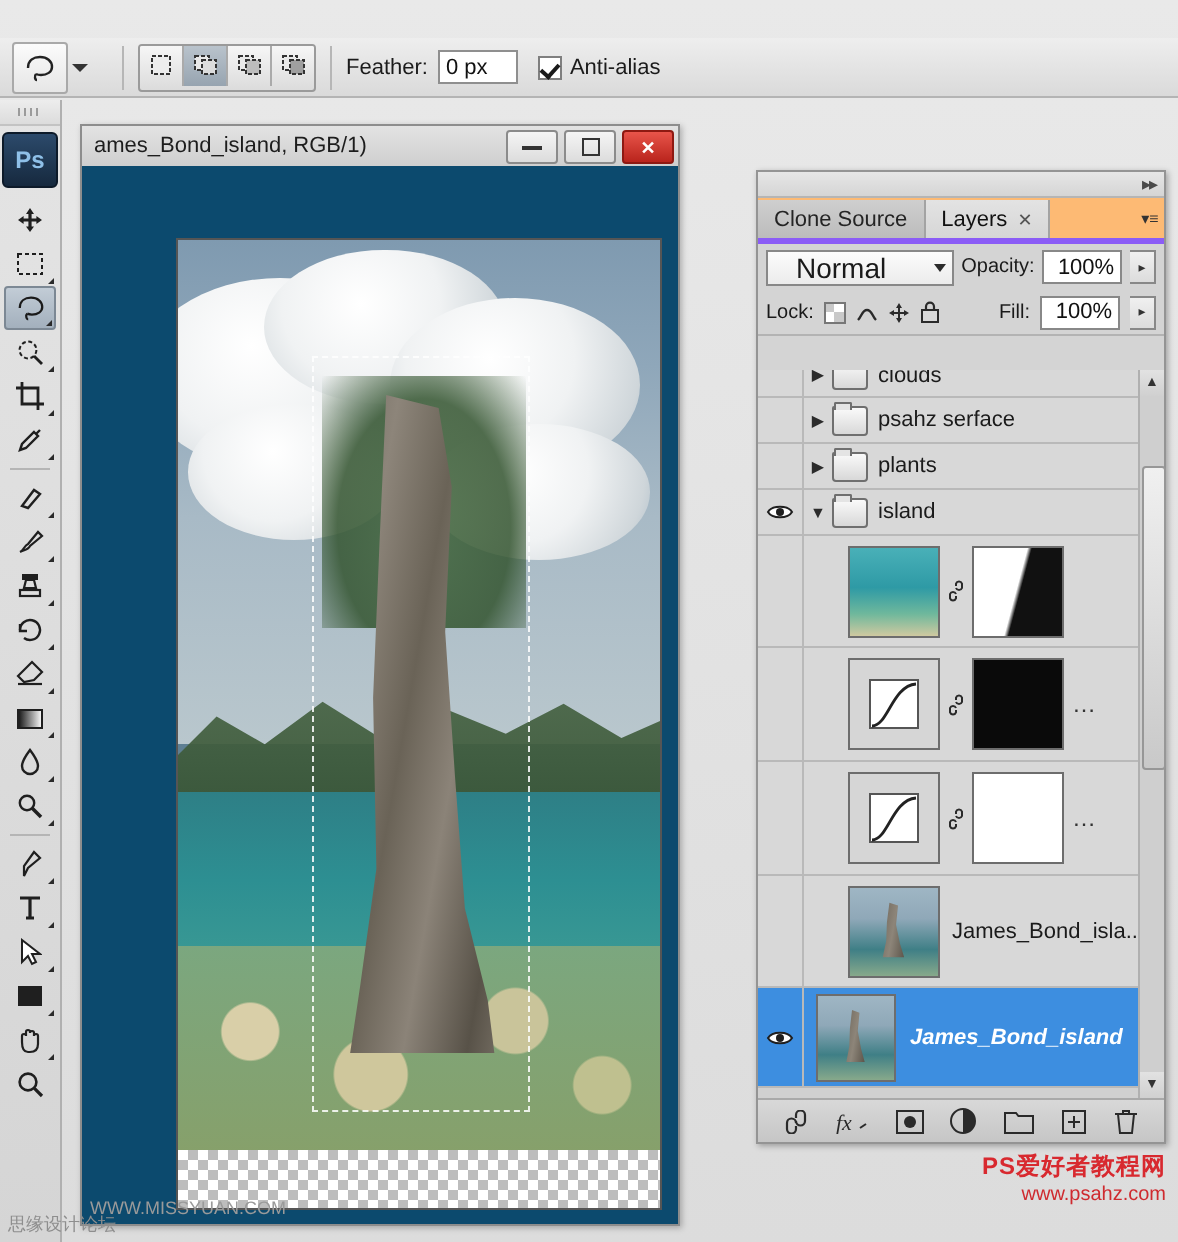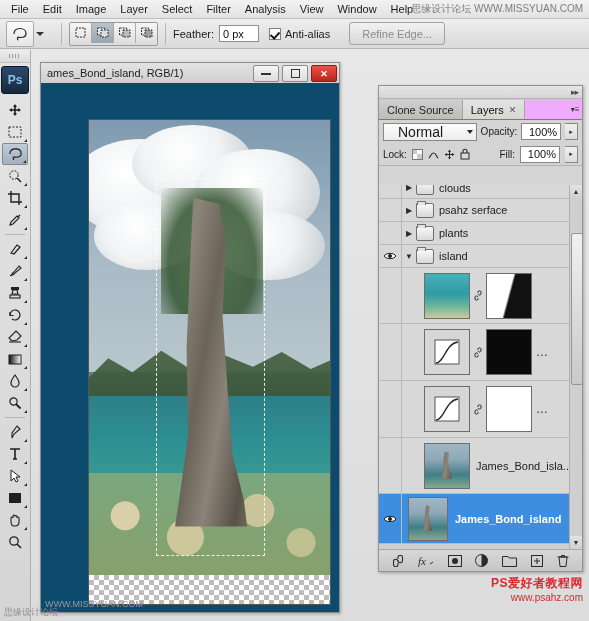--- a/index.html
+++ b/index.html
@@ -378,22 +378,22 @@
   .panel-grip .arrows {
     position: absolute;
     right: 4px; top: 1px;
     font-size: 9px;
     color: #4a4a4a;
     letter-spacing: -1px;
   }
   .tabs {
     display: flex;
     height: 20px;
-    background: #f0abfc;
-    border-bottom: 1px solid #8b5cf6;
+    background: #fdba74;
+    border-bottom: 3px solid #8b5cf6;
     align-items: flex-end;
     justify-content: space-between;
   }
   .tab {
     height: 19px;
     padding: 0 8px;
     display: flex;
     align-items: center;
     font-size: 11px;
     color: #242424;
@@ -645,33 +645,20 @@
     font-size: 9px;
     color: #8e8e8e;
   }
   svg { display: block; }
 </style>
 </head>
 <body>
 
 <div class="app">
 
-  <div class="menubar">
-    <div class="mi">File</div>
-    <div class="mi">Edit</div>
-    <div class="mi">Image</div>
-    <div class="mi">Layer</div>
-    <div class="mi">Select</div>
-    <div class="mi">Filter</div>
-    <div class="mi">Analysis</div>
-    <div class="mi">View</div>
-    <div class="mi">Window</div>
-    <div class="mi">Help</div>
-    <div class="watermark-top">思缘设计论坛 WWW.MISSYUAN.COM</div>
-  </div>
 
   <div class="optionsbar">
     <div class="tool-preset">
       <div class="icon-box">
         <svg width="16" height="14" viewBox="0 0 16 14">
           <path d="M2 7 C2 3 5 1.5 8 1.5 C11.5 1.5 14 3.5 14 6.5 C14 9 11.5 10.5 8.5 10.5 C7 10.5 6 10 6 10" fill="none" stroke="#222" stroke-width="1.2"></path>
           <path d="M6 10 C5 11 5.5 13 6.5 13" fill="none" stroke="#222" stroke-width="1.2"></path>
         </svg>
       </div>
       <div class="caret"></div>
@@ -708,21 +695,20 @@
     <div class="sep-v"></div>
 
     <div class="opt-label">Feather:</div>
     <div class="numfield">0 px</div>
 
     <div class="checkwrap">
       <div class="chk on"></div>
       <div class="opt-label">Anti-alias</div>
     </div>
 
-    <div class="btn-refine">Refine Edge...</div>
   </div>
 
   <div class="toolbar">
     <div class="tb-handle">
         <div class="dots"></div>
       </div>
     <div class="ps-badge">Ps</div>
 
     <div class="tool">
       <svg width="14" height="14" viewBox="0 0 14 14">
@@ -1054,21 +1040,21 @@
 
       <div class="lrow selected" style="height:50px;">
         <div class="eyecell">
           <svg width="14" height="10" viewBox="0 0 14 10">
               <path d="M1 5 C3 1.5 11 1.5 13 5 C11 8.5 3 8.5 1 5 Z" fill="#fff" stroke="#1f1f1f" stroke-width="1"></path>
               <circle cx="7" cy="5" r="2" fill="#1f1f1f"></circle>
             </svg>
         </div>
         <div style="width:6px;"></div>
         <div class="thumb island-thumb" style="height:44px;width:40px;"></div>
-        <div class="lname" style="margin-left:7px; width:110px;">James_Bond_island</div>
+        <div class="lname" style="margin-left:7px; width:110px;font-style:italic;">James_Bond_island</div>
       </div>
     </div>
 
     <div class="scrollbar">
       <div class="sb-arrow">▲</div>
       <div class="sb-thumb"></div>
       <div class="sb-arrow" style="position:absolute;bottom:0;left:0;right:0;">▼</div>
     </div>
 
     <div class="panel-footer">

